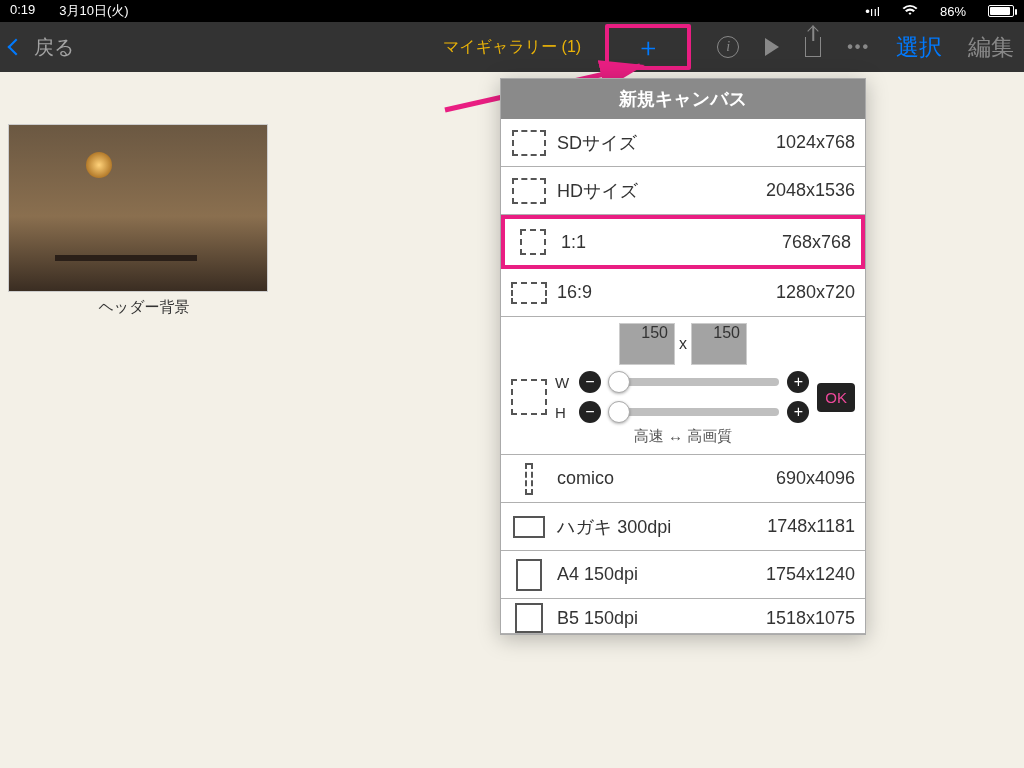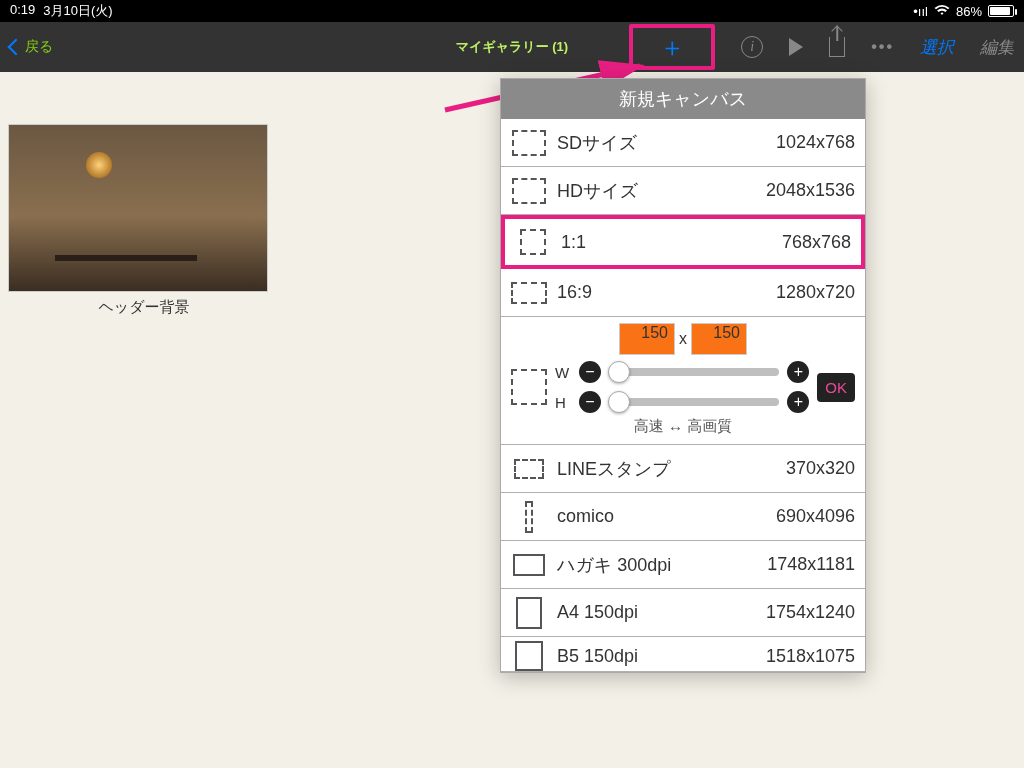--- a/index.html
+++ b/index.html
@@ -6,41 +6,41 @@
   html, body { width: 1024px; height: 768px; overflow: hidden; }
   body { background: #f3f0e7; position: relative; }
 
   
   .status-bar {
     height: 22px; width: 100%;
     background: #000; color: #fff;
     display: flex; align-items: center; font-size: 13px;
     padding: 0 10px; justify-content: space-between;
   }
-  .status-left { display:flex; gap:8px; }
-  .status-right { display:flex; gap:6px; align-items:center; }
+  .status-left { display:flex; gap:24px; }
+  .status-right { display:flex; gap:22px; align-items:center; }
   .battery-icon {
     display:inline-block; width:26px; height:12px; border:1px solid #fff; border-radius:2px;
     position:relative;
   }
   .battery-icon::after {
     content:""; position:absolute; right:-4px; top:3px; width:2px; height:6px; background:#fff; border-radius:1px;
   }
   .battery-fill { position:absolute; left:1px; top:1px; bottom:1px; width:85%; background:#fff; border-radius:1px;}
 
   
   .nav-bar {
     height: 50px; width:100%; background:#333; color:#007aff;
     display:flex; align-items:center; padding:0 10px; position:relative;
   }
-  .back-btn { display:flex; align-items:center; gap:3px; font-size:14px; color:#84cc16;}
+  .back-btn { display:flex; align-items:center; gap:12px; font-size:20px; color:#a3a3a3;}
   .chev-left { width:12px; height:12px; border-left:2.5px solid #007aff; border-bottom:2.5px solid #007aff; transform:rotate(45deg);}
-  .nav-title { position:absolute; left:50%; transform:translateX(-50%); color:#bef264; font-size:13px; font-weight:700;}
+  .nav-title { position:absolute; left:50%; transform:translateX(-50%); color:#eab308; font-size:16px; font-weight:400;}
   .nav-actions { margin-left:auto; display:flex; align-items:center; gap:26px; color:#888;}
-  .nav-actions .txt { font-size:17px;font-style:italic; }
+  .nav-actions .txt { font-size:23px; }
   .info-icon { width:22px;height:22px;border:1.5px solid #888;border-radius:50%; display:flex;align-items:center;justify-content:center;font-size:14px;font-style:italic;font-family:serif;}
   .play-icon { width:0;height:0;border-left:14px solid #888;border-top:9px solid transparent;border-bottom:9px solid transparent;}
   .share-icon { width:16px;height:20px;border:1.5px solid #888;border-top:none;position:relative;}
   .share-icon::before{content:"";position:absolute;left:50%;top:-10px;width:1.5px;height:14px;background:#888;transform:translateX(-50%);}
   .share-icon::after{content:"";position:absolute;left:50%;top:-10px;width:7px;height:7px;border-left:1.5px solid #888;border-top:1.5px solid #888;transform:translateX(-50%) rotate(45deg);}
   .dots-icon { letter-spacing:2px; font-weight:bold; color:#888;}
   .select-label { color:#007aff;}
   .edit-label { color:#888;}
 
   
@@ -64,21 +64,21 @@
   
   .arrow-svg { position:absolute; left:440px; top:60px; pointer-events:none;}
 
   
   .popover {
     position:absolute; top:78px; left:500px; width:366px;
     background:#fff; border:1px solid #aaa; box-shadow:0 4px 20px rgba(0,0,0,.25);
     display:flex; flex-direction:column;
   }
   .popover-title {
-    background:#8a8a8a; color:#fff; font-size:18px; font-weight:400;
+    background:#8a8a8a; color:#fff; font-size:18px; font-weight:700;
     text-align:center; padding:8px 0;
   }
   .row {
     display:flex; align-items:center; border-bottom:1px solid #b0b0b0;
     padding:8px 10px; min-height:48px; font-size:18px; color:#333; background:#fff;
   }
   .row .iconbox {
     width:36px; height:30px; margin-right:10px; display:flex; align-items:center; justify-content:center;
   }
   .dashed-rect { border:2px dashed #555; }
@@ -99,21 +99,21 @@
   .cam-icon::after{content:"";position:absolute;left:50%;top:50%;width:14px;height:14px;border:3px solid #fff;border-radius:50%;transform:translate(-50%,-50%);}
 
   .row .label { flex:0 0 auto;}
   .row .val { margin-left:auto; font-variant-numeric:tabular-nums;}
 
   .row.highlight { border:4px solid #e91e82; }
 
   
   .custom-row { flex-direction:column; align-items:stretch; padding:6px 10px 8px;}
   .custom-top { display:flex; justify-content:center; gap:4px; align-items:center; font-size:16px; margin-bottom:6px;}
-  .num-field { width:56px; height:32px; border:1px solid #ccc; text-align:right; padding:0 6px; font-size:16px; background:#f97316;}
+  .num-field { width:56px; height:42px; border:1px solid #ccc; text-align:right; padding:0 6px; font-size:16px; background:#a3a3a3;}
   .custom-body { display:flex; align-items:center; gap:8px;}
   .custom-icon { width:36px;height:36px;border:2px dashed #555;}
   .sliders { flex:1; display:flex; flex-direction:column; gap:8px;}
   .slider-line{ display:flex; align-items:center; gap:8px;}
   .wh-label{ font-size:15px; width:16px;}
   .round-btn{ width:22px;height:22px;border-radius:50%;background:#222;color:#fff;display:flex;align-items:center;justify-content:center;font-size:16px;line-height:1;}
   .track{ flex:1; height:8px; background:#bfbfbf; border-radius:4px; position:relative;}
   .track .fill{ position:absolute;left:0;top:0;bottom:0;width:6%;background:#8a8a8a;border-radius:4px;}
   .thumb-knob{ position:absolute; left:6%; top:50%; width:22px;height:22px;border-radius:50%;background:#fff;border:1px solid #aaa;transform:translate(-50%,-50%); box-shadow:0 1px 3px rgba(0,0,0,.3);}
   .ok-btn{ background:#222;color:#ec4899;border-radius:4px;padding:6px 8px;font-size:15px;}
@@ -240,27 +240,20 @@
             </div>
           <span class="round-btn">+</span>
         </div>
       </div>
       <div class="ok-btn">OK</div>
     </div>
     <div class="speed-label">高速 ↔ 高画質</div>
   </div>
 
 
-  <div class="row sz-tiny">
-    <div class="iconbox">
-        <div class="dashed-rect"></div>
-      </div>
-    <span class="label">LINEスタンプ</span>
-    <span class="val">370x320</span>
-  </div>
 
   <div class="row sz-tall">
     <div class="iconbox">
         <div class="dashed-rect"></div>
       </div>
     <span class="label">comico</span>
     <span class="val">690x4096</span>
   </div>
 
   <div class="row">

